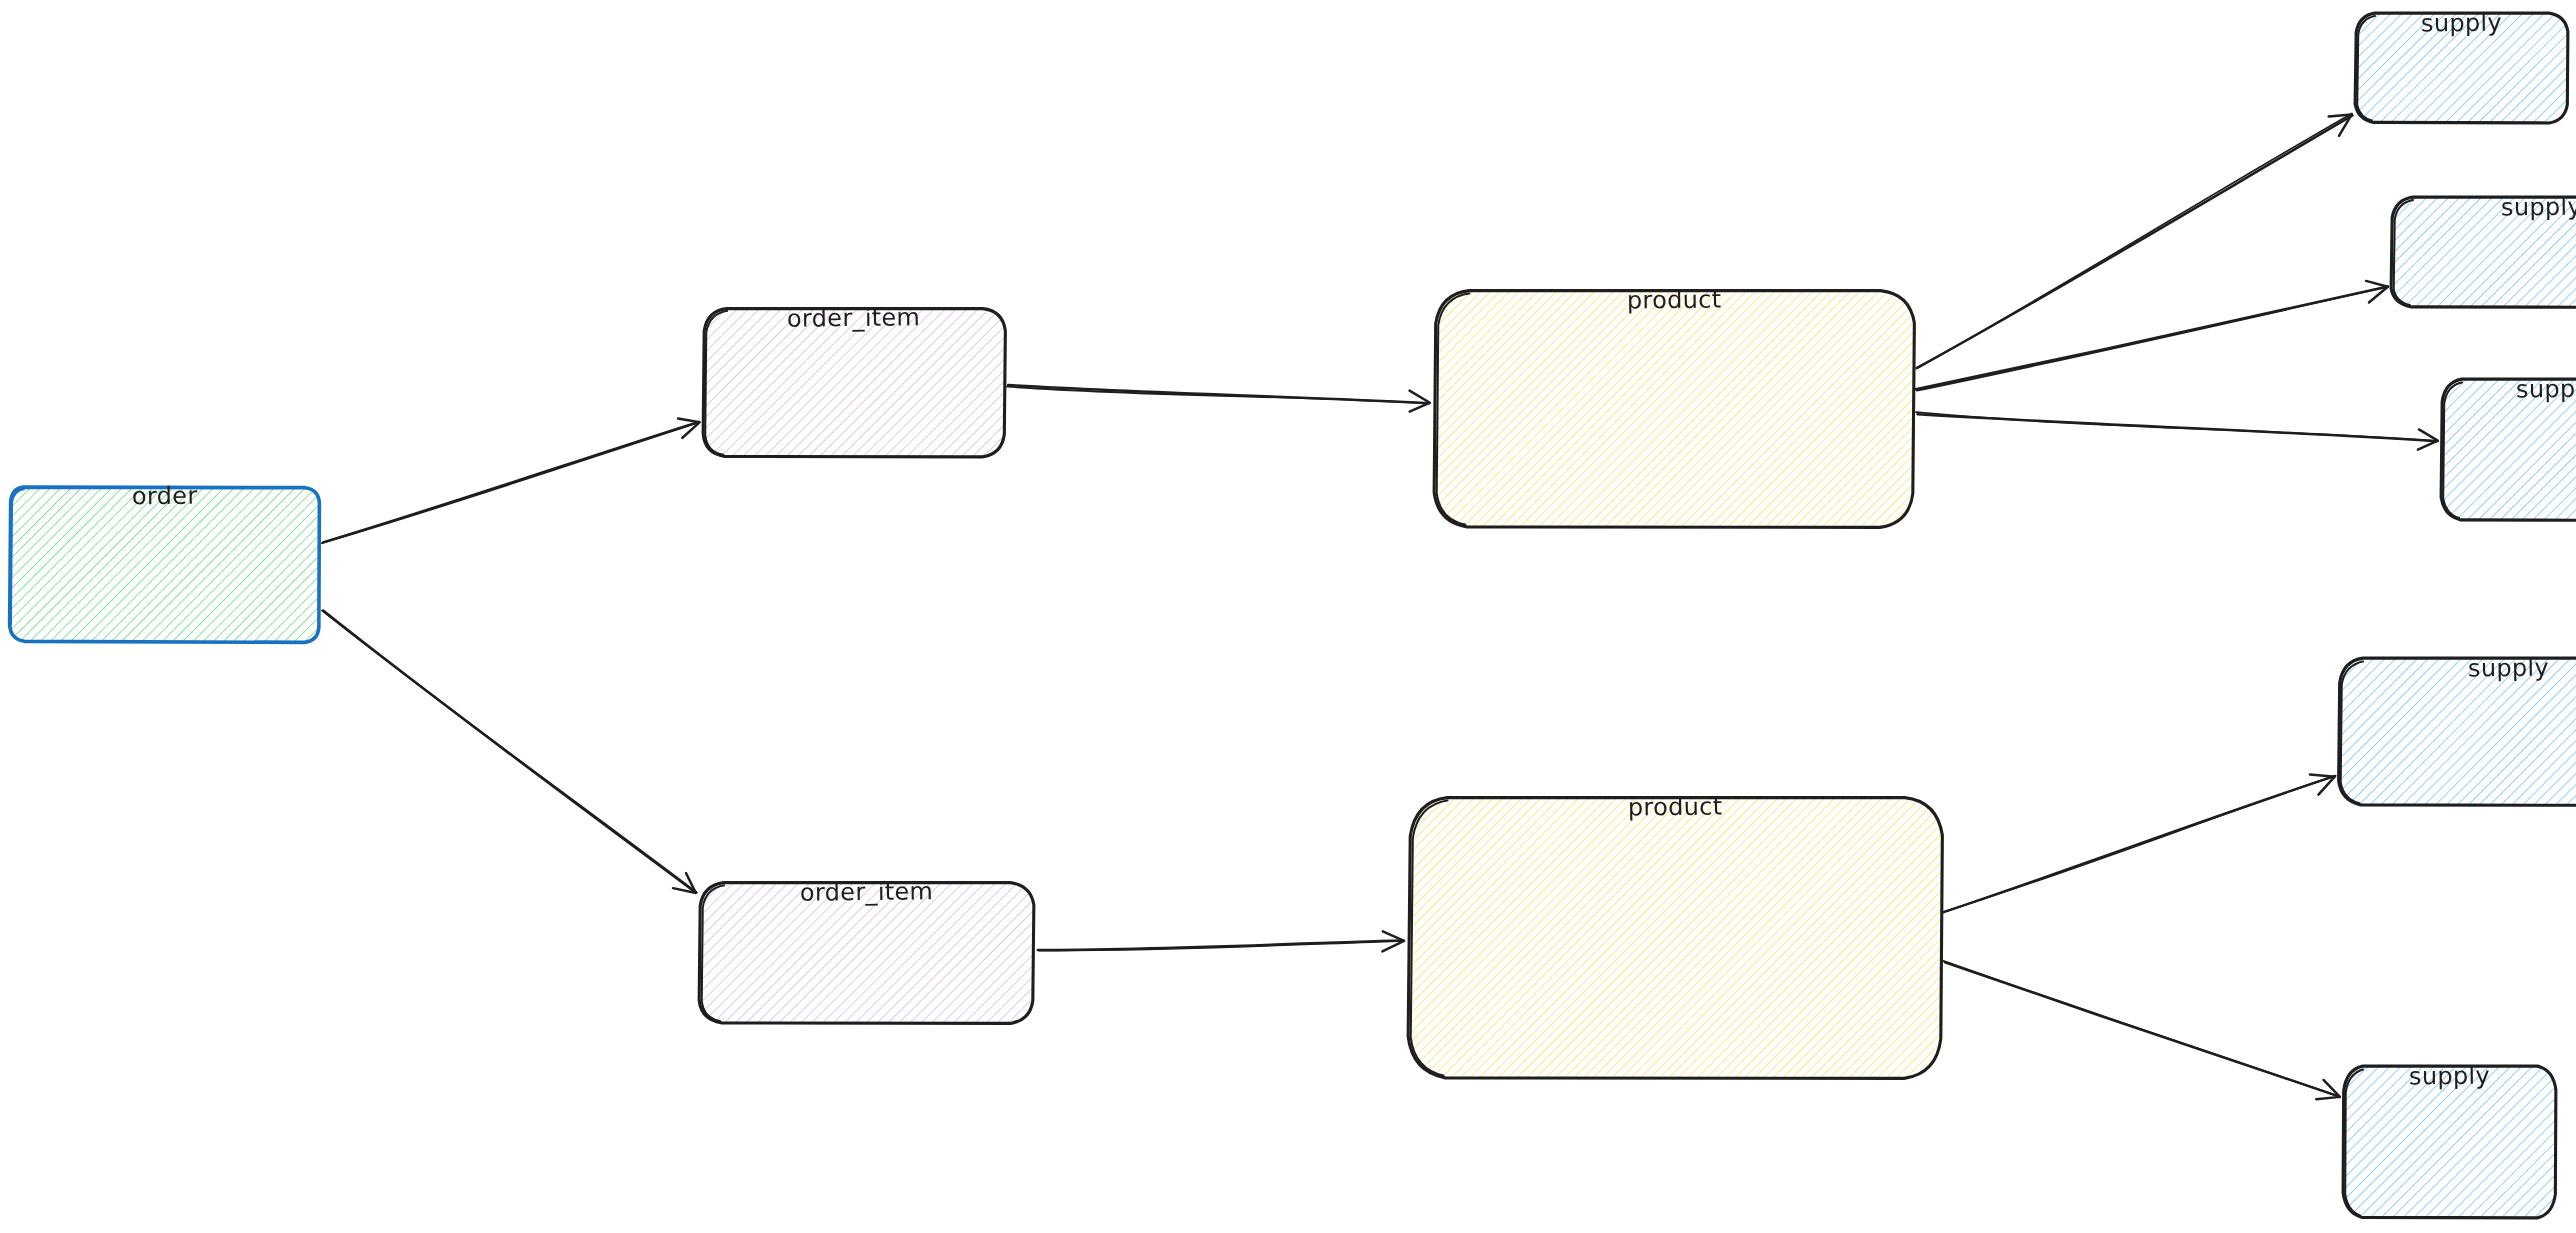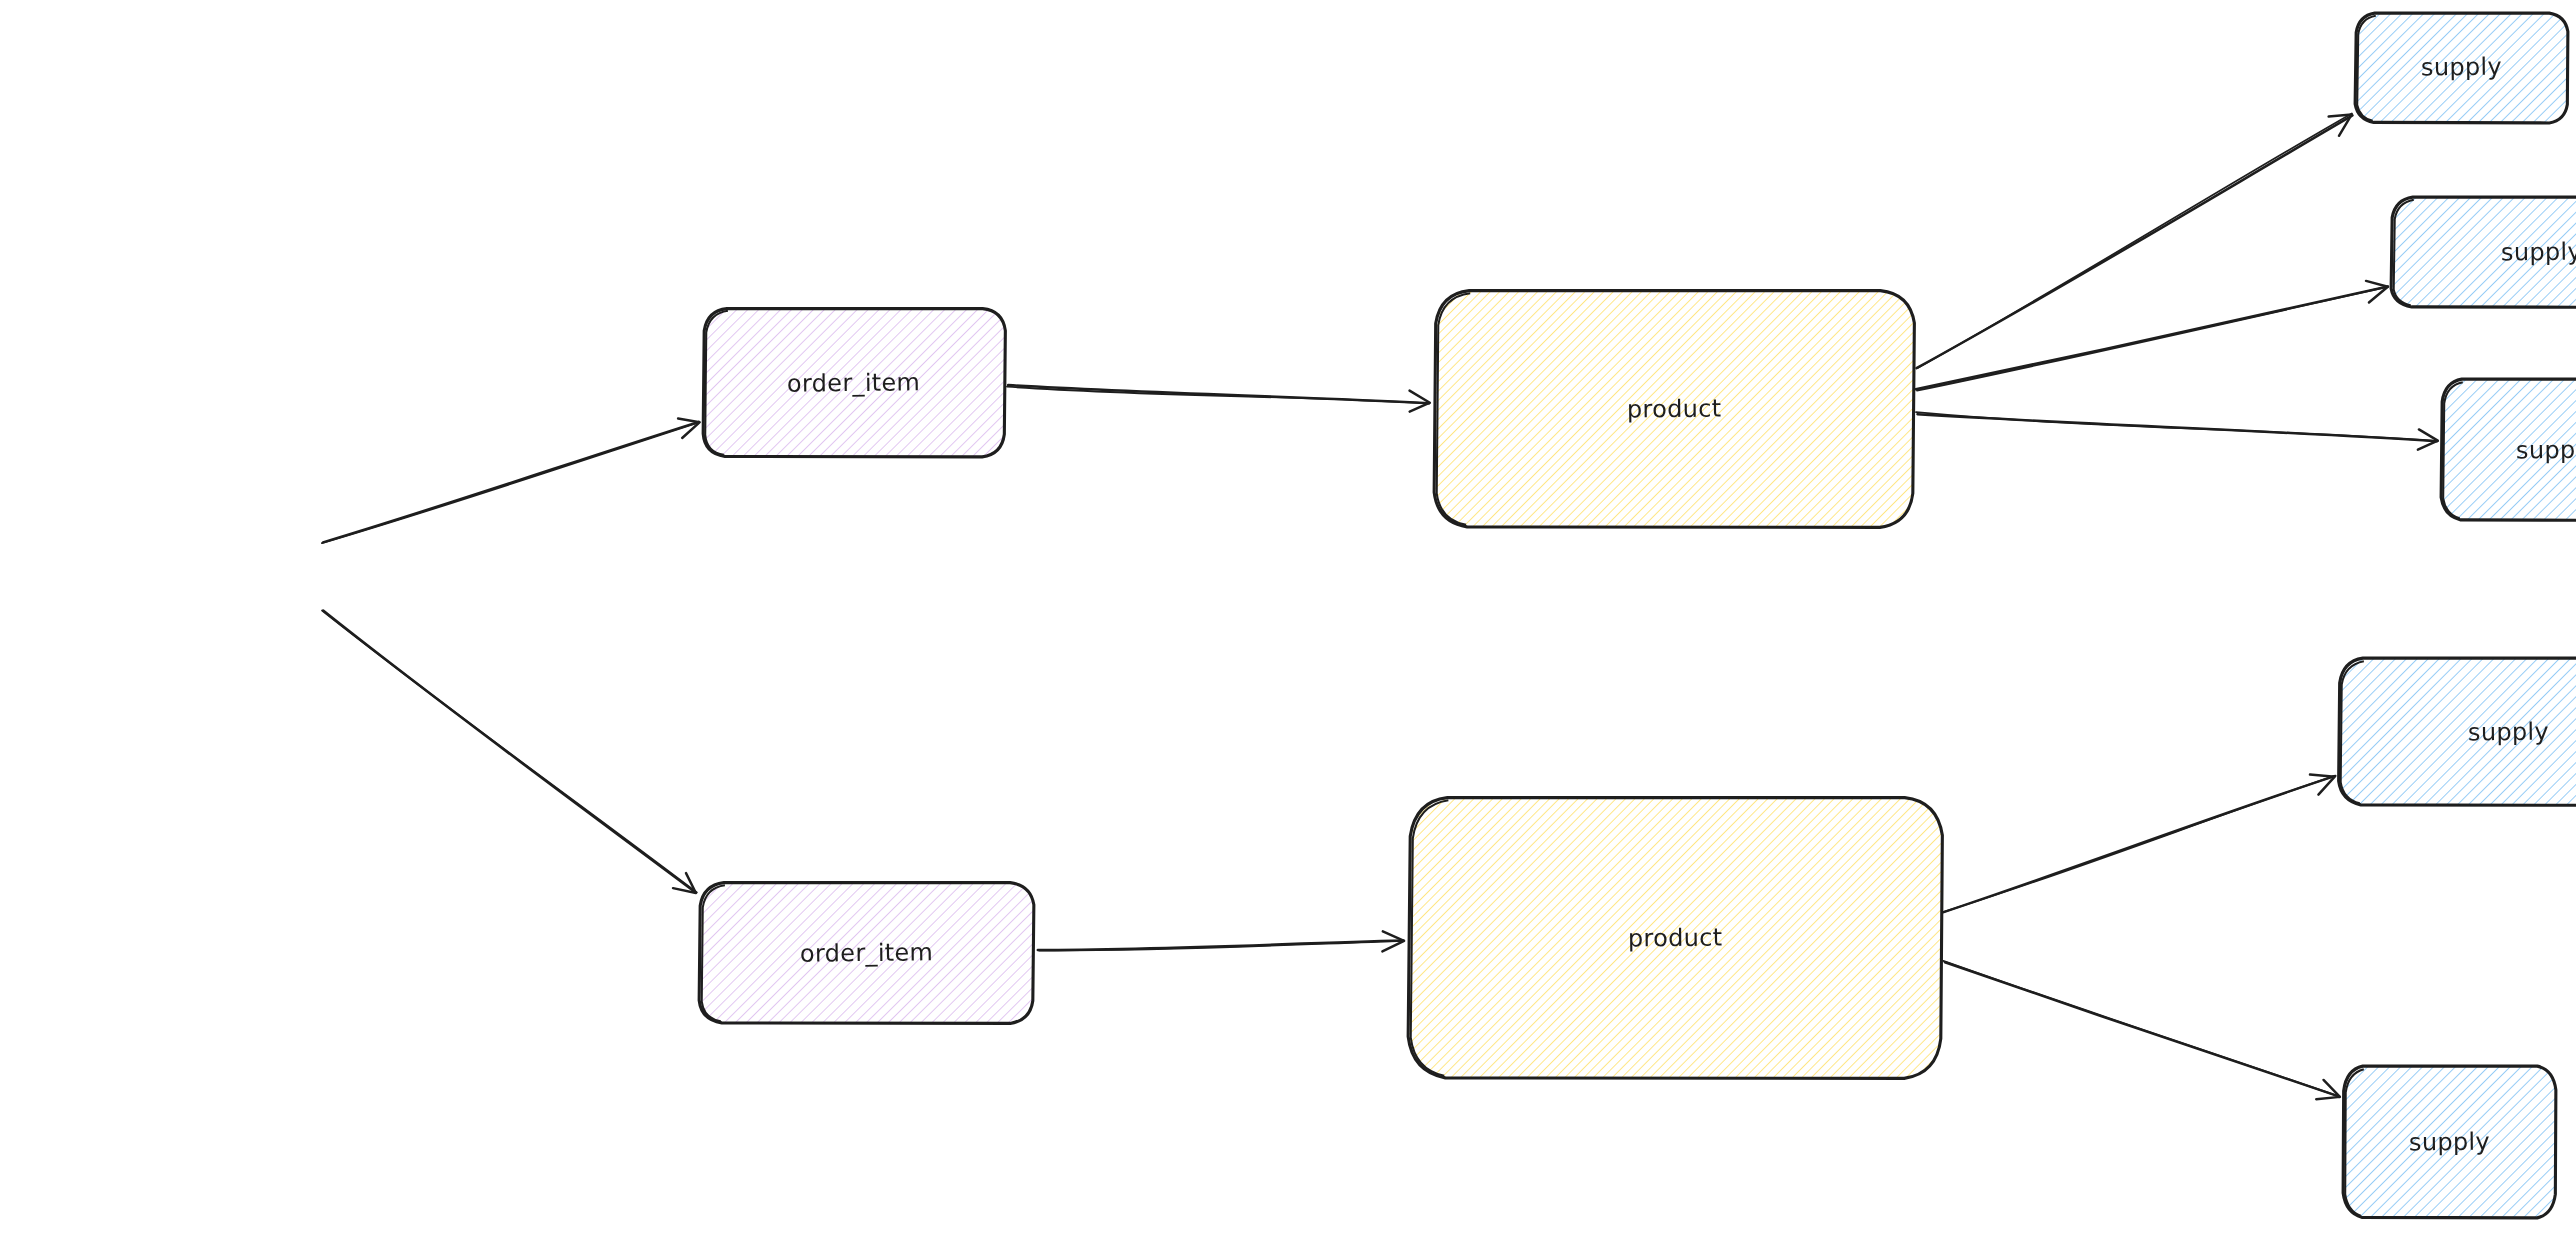--- a/index.html
+++ b/index.html
@@ -20,21 +20,21 @@
     left: 0; top: 0;
     width: 2700px;
     height: 1233px;
     pointer-events: none;
     z-index: 1;
   }
   .node {
     position: absolute;
     z-index: 2;
     display: flex;
-    align-items: center;
+    align-items: flex-start;
     justify-content: center;
     box-sizing: border-box;
   }
   .node .node-shape {
     position: absolute;
     left: 0; top: 0;
     width: 100%;
     height: 100%;
   }
   .node .node-label {
@@ -95,20 +95,27 @@
         <path d="M 4732.0 855.4 L 4695.4 833.8 M 4732.0 855.4 L 4693.4 873.2" stroke-width="4.8"></path>
         <path d="M 3772.7 1771.0 C 4024.5 1686.3, 4288.4 1587.2, 4533.2 1506.5" stroke-width="4.8"></path>
         <path d="M 3774.6 1769.9 C 4027.1 1690.7, 4288.5 1588.2, 4531.6 1506.4" stroke-width="3.4"></path>
         <path d="M 4532.0 1508.0 L 4483.9 1503.9 M 4532.0 1508.0 L 4500.3 1543.0" stroke-width="4.8"></path>
         <path d="M 3775.1 1868.3 C 4027.1 1956.5, 4295.5 2046.9, 4541.1 2129.1" stroke-width="4.8"></path>
         <path d="M 3771.9 1865.5 C 4024.6 1955.5, 4295.0 2043.9, 4540.7 2128.9" stroke-width="3.4"></path>
         <path d="M 4542.0 2129.7 L 4510.2 2096.9 M 4542.0 2129.7 L 4496.0 2134.3" stroke-width="4.8"></path>
       </g>
   </svg>
 
+  <div class="node" style="left:5.2px; top:482px; width:319px; height:165px;">
+    <svg class="node-shape" viewBox="0 0 620 320" preserveAspectRatio="none">
+      <path d="M36 10 Q14 12 11 38 L9 276 Q10 305 38 309 L582 311 Q608 308 610 282 L611 40 Q609 14 583 11 Z" fill="url(#hatch-green)" stroke="#1971c2" stroke-width="7" stroke-linejoin="round"></path>
+      <path d="M38 13 Q16 16 13 40 L11 278" fill="none" stroke="#1971c2" stroke-width="5"></path>
+    </svg>
+    <span class="node-label">order</span>
+  </div>
 
   <div class="node" style="left:698px; top:304px; width:312px; height:157px;">
     <svg class="node-shape" viewBox="0 0 605 305" preserveAspectRatio="none">
       <path d="M56 9 Q18 13 12 52 L10 252 Q13 291 52 296 L551 297 Q589 292 594 253 L596 52 Q591 13 552 9 Z" fill="url(#hatch-purple)" stroke="#1e1e1e" stroke-width="6" stroke-linejoin="round"></path>
       <path d="M58 13 Q22 18 16 55 L14 254 Q17 288 50 293" fill="none" stroke="#1e1e1e" stroke-width="4"></path>
     </svg>
     <span class="node-label">order_item</span>
   </div>
 
   <div class="node" style="left:694px; top:878px; width:345px; height:149px;">

